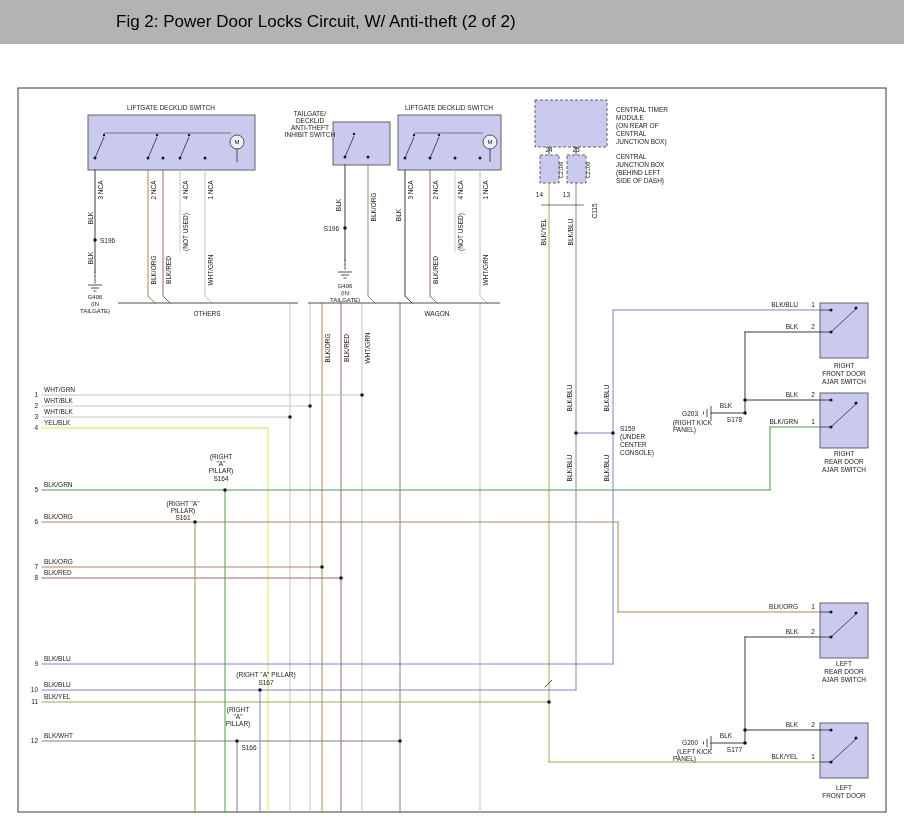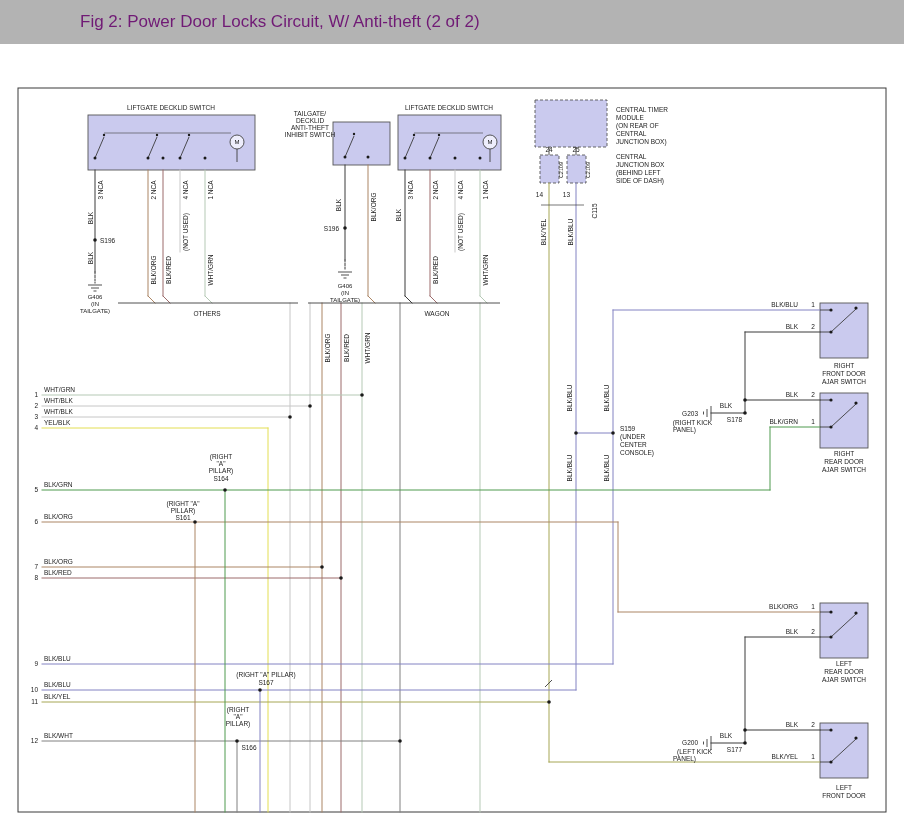--- a/index.html
+++ b/index.html
@@ -1,19 +1,19 @@
 <!DOCTYPE html>
 <html><head>
 <meta charset="utf-8">
 <style>
   html,body{margin:0;padding:0;}
   body{width:904px;height:816px;background:#ffffff;position:relative;overflow:hidden;
        font-family:"Liberation Sans",sans-serif;}
   .header{position:absolute;top:0;left:0;width:904px;height:44px;display:flex;align-items:center;
-          padding-left:80px;box-sizing:border-box;font-size:17px;color:#701a75;}
+          padding-left:116px;box-sizing:border-box;font-size:17px;color:#000000;}
   svg.diagram{position:absolute;top:0;left:0;}
   svg text{font-family:"Liberation Sans",sans-serif;fill:#1a1a1a;}
 </style>
 </head>
 <body>
 
 <div class="header" style="background-color: rgb(179, 179, 179);">
   <span>Fig 2: Power Door Locks Circuit, W/ Anti-theft (2 of 2)</span>
 </div>
 

